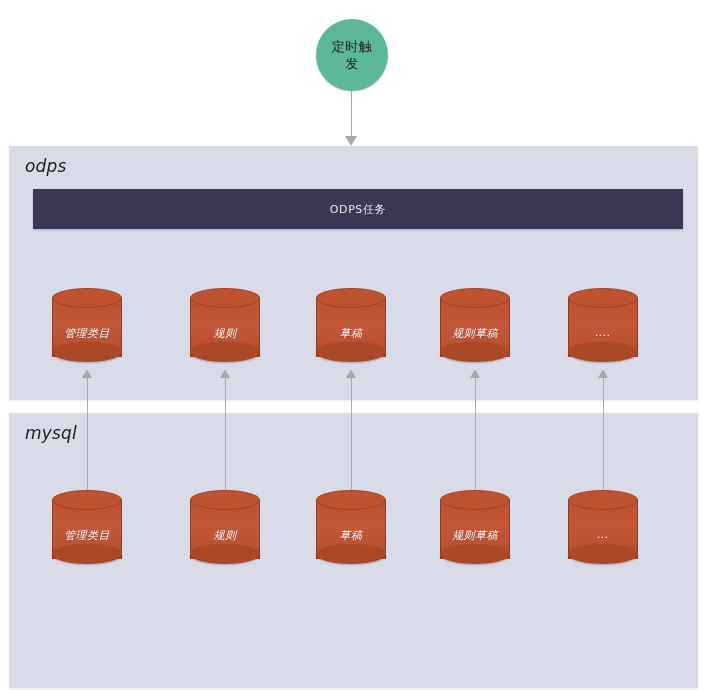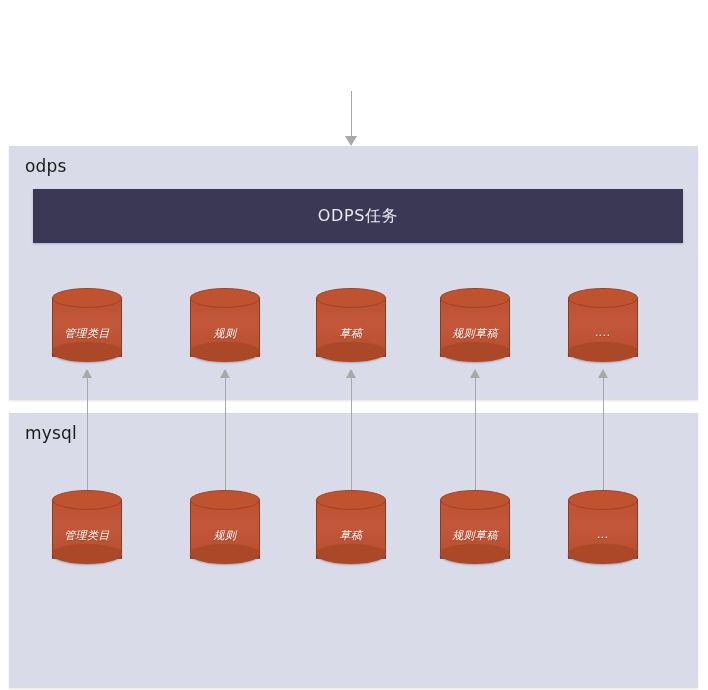--- a/index.html
+++ b/index.html
@@ -85,35 +85,36 @@
     width: 689px;
     height: 275px;
   }
   .panel-label {
     position: absolute;
     left: 16px;
     top: 10px;
     font-size: 17px;
     color: #1b1b1b;
     letter-spacing: 0.2px;
+    font-style: italic;
   }
 
   
   .task-bar {
     position: absolute;
     left: 33px;
     top: 189px;
     width: 650px;
-    height: 54px;
+    height: 40px;
     background: #3b3856;
     display: flex;
     align-items: center;
     justify-content: center;
     color: #e8e8ee;
-    font-size: 16px;
+    font-size: 11px;
     letter-spacing: 0.6px;
     box-shadow: 0 1px 2px rgba(0,0,0,0.20);
   }
 
   
   .cyl {
     position: absolute;
     width: 70px;
     height: 78px;
     font-style: italic;
@@ -176,20 +177,23 @@
     border-left: 5px solid transparent;
     border-right: 5px solid transparent;
     border-bottom: 9px solid #a9a9a9;
   }
 </style>
 </head>
 <body>
 
 <div id="canvas">
 
+  <div class="trigger-circle">
+    <div class="lbl">定时触发</div>
+  </div>
   <div class="trigger-line"></div>
   <div class="trigger-arrow"></div>
 
   <div class="panel" id="panel-odps">
     <div class="panel-label">odps</div>
   </div>
 
   <div class="task-bar">
     <span>ODPS任务</span>
   </div>

